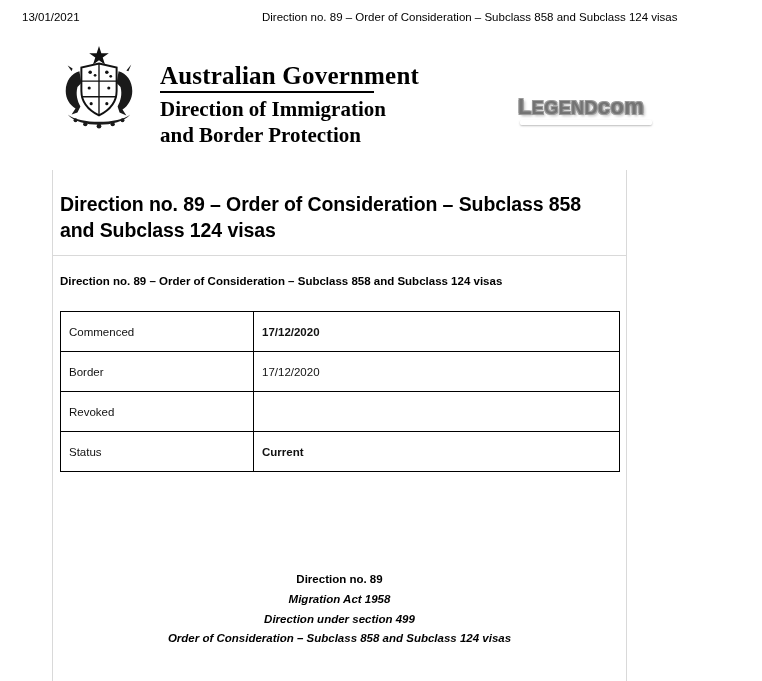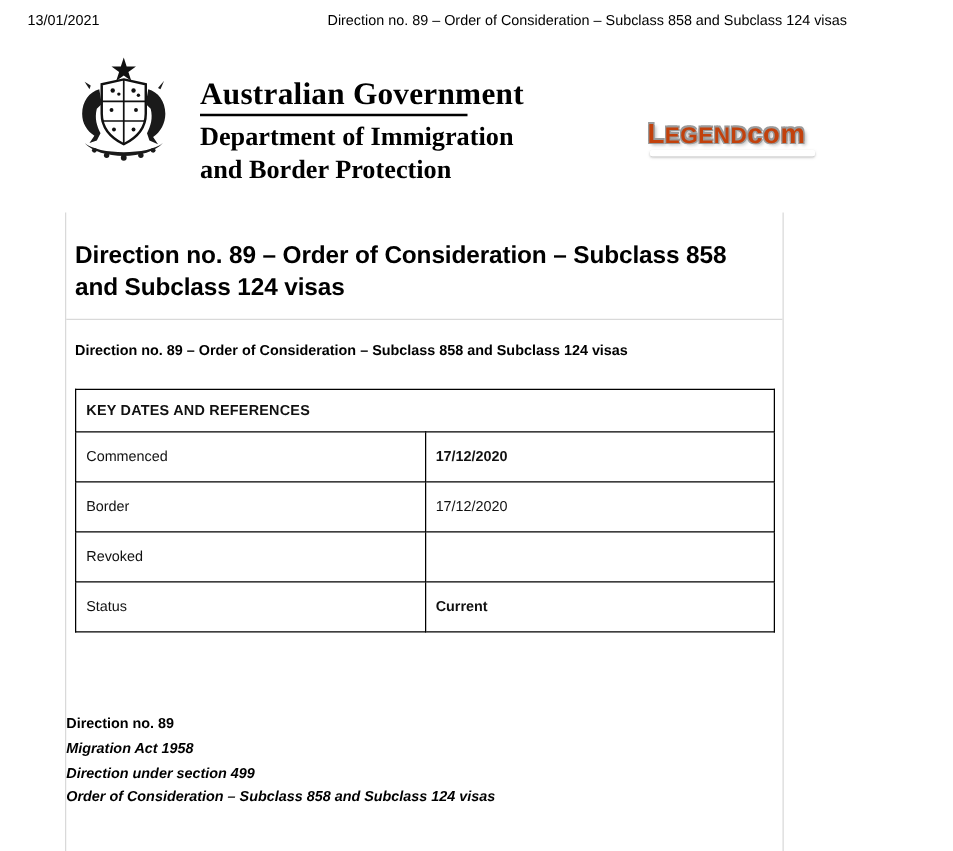--- a/index.html
+++ b/index.html
@@ -84,21 +84,21 @@
 
   
   .legendcom {
     position: absolute;
     left: 518px;
     top: 58px;
     font-family: "Liberation Sans", sans-serif;
     font-weight: bold;
     font-size: 22px;
     letter-spacing: 0.4px;
-    color: #c2410c;
+    color: #737373;
     text-shadow:
       1px 1px 0 #9a9a9a,
       -1px 1px 0 #9a9a9a,
       1px -1px 0 #9a9a9a,
       -1px -1px 0 #9a9a9a,
       2px 2px 3px rgba(120,120,120,0.55);
   }
   .legendcom .lc-em { font-size: 22px; }
   .legendcom .lc-sm { font-size: 18px; }
   .legendcom::after {
@@ -179,20 +179,21 @@
   .kd-table td.kd-label { width: 176px; }
   .kd-table td.kd-value { font-weight: bold; }
   .kd-table td.kd-value.plain { font-weight: normal; }
 
   
   .centre-block {
     position: absolute;
     left: 0;
     top: 400px;
     width: 573px;
+    text-align: center;
     font-size: 11.5px;
     font-weight: bold;
     font-style: italic;
     line-height: 1.72;
   }
   .centre-block .cb-first {
     font-style: normal;
   }
 </style>
 </head>
@@ -233,40 +234,37 @@
     <circle cx="26" cy="80" r="2" fill="#1a1a1a"></circle>
     <circle cx="36" cy="84" r="2.2" fill="#1a1a1a"></circle>
     <circle cx="50" cy="86" r="2.4" fill="#1a1a1a"></circle>
     <circle cx="64" cy="84" r="2.2" fill="#1a1a1a"></circle>
     <circle cx="74" cy="80" r="2" fill="#1a1a1a"></circle>
   </svg>
 
   <div class="gov-text">
     <div class="gov-line1">Australian Government</div>
     <div class="gov-rule"></div>
-    <div class="gov-line2">Department of Immigration</div>
+    <div class="gov-line2">Direction of Immigration</div>
     <div class="gov-line2">and Border Protection</div>
   </div>
 
   <div class="legendcom">
     <span class="lc-em">L</span><span class="lc-sm">EGEND</span><span class="lc-em">com</span>
   </div>
 </div>
 
 <div class="doc-page">
 
   <div class="doc-title">Direction no. 89 – Order of Consideration – Subclass 858 and Subclass 124 visas</div>
   <div class="title-rule"></div>
   <div class="doc-subtitle">Direction no. 89 – Order of Consideration – Subclass 858 and Subclass 124 visas</div>
 
   <table class="kd-table">
     <tbody>
-      <tr>
-        <td class="kd-head" colspan="2">KEY DATES AND REFERENCES</td>
-      </tr>
       <tr>
         <td class="kd-label">Commenced</td>
         <td class="kd-value">17/12/2020</td>
       </tr>
       <tr>
         <td class="kd-label">Border</td>
         <td class="kd-value plain">17/12/2020</td>
       </tr>
       <tr>
         <td class="kd-label">Revoked</td>

